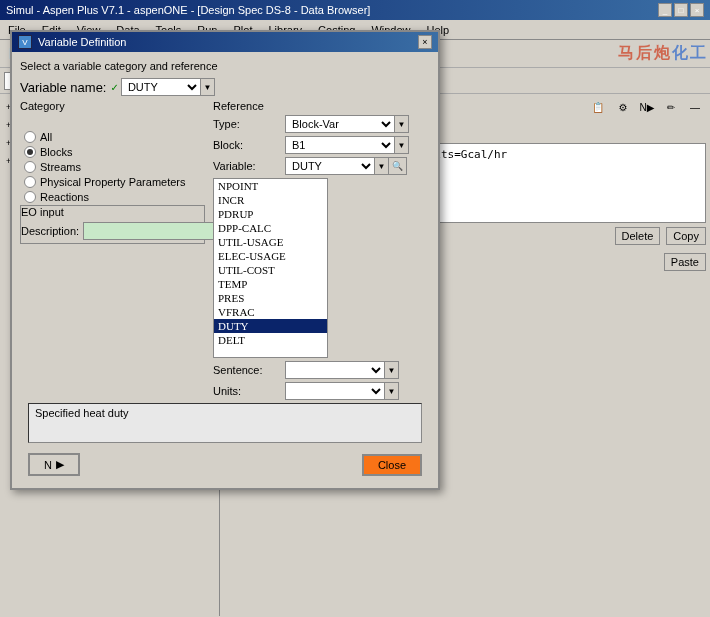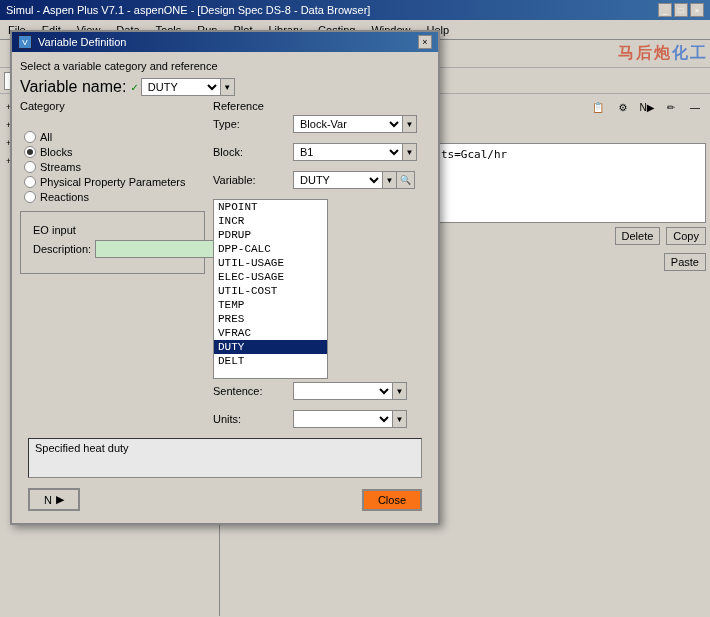--- a/index.html
+++ b/index.html
@@ -224,21 +224,21 @@
       font-size: 11px;
       margin-bottom: 6px;
     }
     .dialog-row {
       display: flex;
       align-items: center;
       margin-bottom: 4px;
       gap: 4px;
     }
     .dialog-label {
-      font-size: 16px;
+      font-size: 13px;
       white-space: nowrap;
     }
     .dialog-select {
       border: 1px solid #888;
       background: white;
       height: 18px;
       font-size: 11px;
       padding: 0 2px;
       cursor: pointer;
     }
@@ -296,22 +296,22 @@
     }
 
     
     .ref-label {
       font-size: 11px;
       margin-bottom: 3px;
     }
     .ref-row {
       display: flex;
       align-items: center;
-      margin-bottom: 10px;
-      gap: 20px;
+      margin-bottom: 3px;
+      gap: 12px;
     }
     .ref-field-label {
       width: 60px;
       font-size: 11px;
     }
     .ref-select-wrapper {
       display: flex;
     }
     .ref-select {
       width: 110px;
@@ -359,39 +359,39 @@
       position: relative;
       display: flex;
     }
     .var-listbox {
       width: 115px;
       height: 180px;
       border: 1px solid #888;
       background: white;
       overflow-y: scroll;
       font-size: 11px;
-      font-family: Liberation Mono, monospace;
+      font-family: Liberation Serif, serif;
     }
     .var-listbox-item {
       padding: 1px 4px;
       cursor: pointer;
       white-space: nowrap;
     }
     .var-listbox-item.selected { background: #0a246a; color: white; }
 
     
     .sentence-area {
       margin-top: 3px;
     }
 
     
     .eo-section {
-      margin-top: 8px;
-      border: 1px solid #888;
-      padding: 12px;
+      margin-top: 2px;
+      border: 1px solid #888;
+      padding: 0;
     }
     .eo-label {
       font-size: 11px;
       margin-bottom: 4px;
     }
     .eo-row {
       display: flex;
       align-items: center;
       margin-bottom: 3px;
       gap: 4px;

